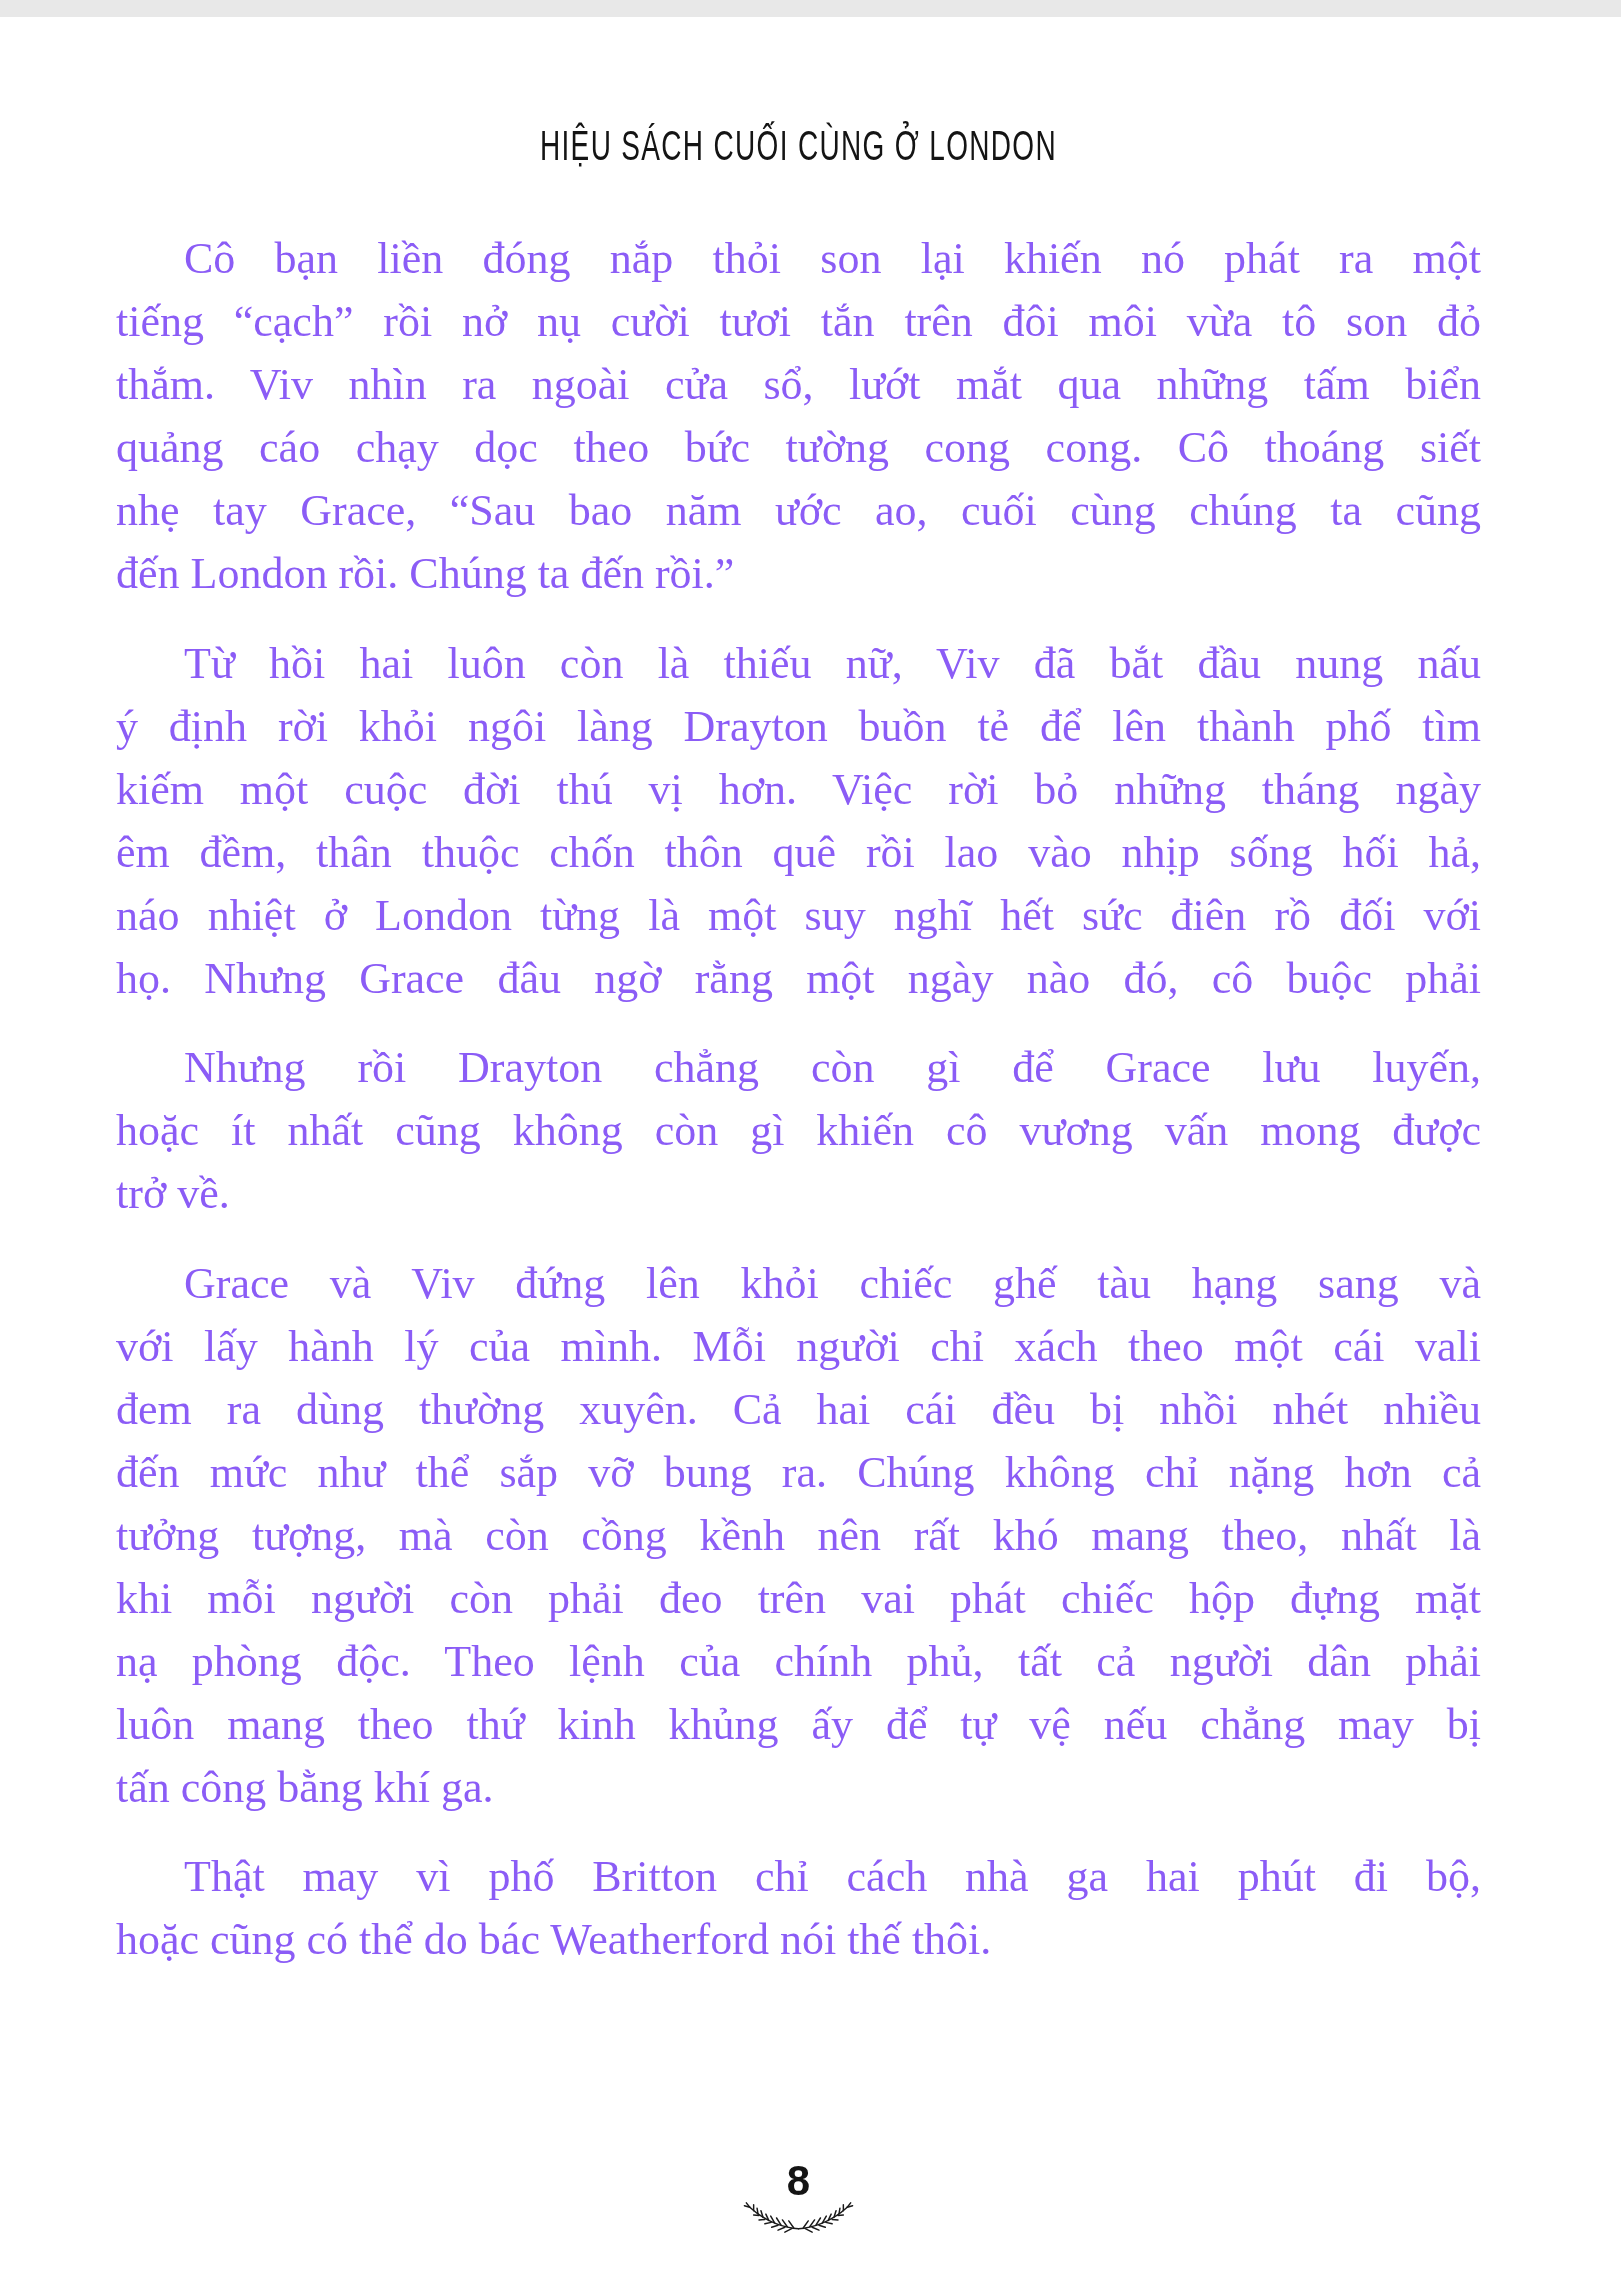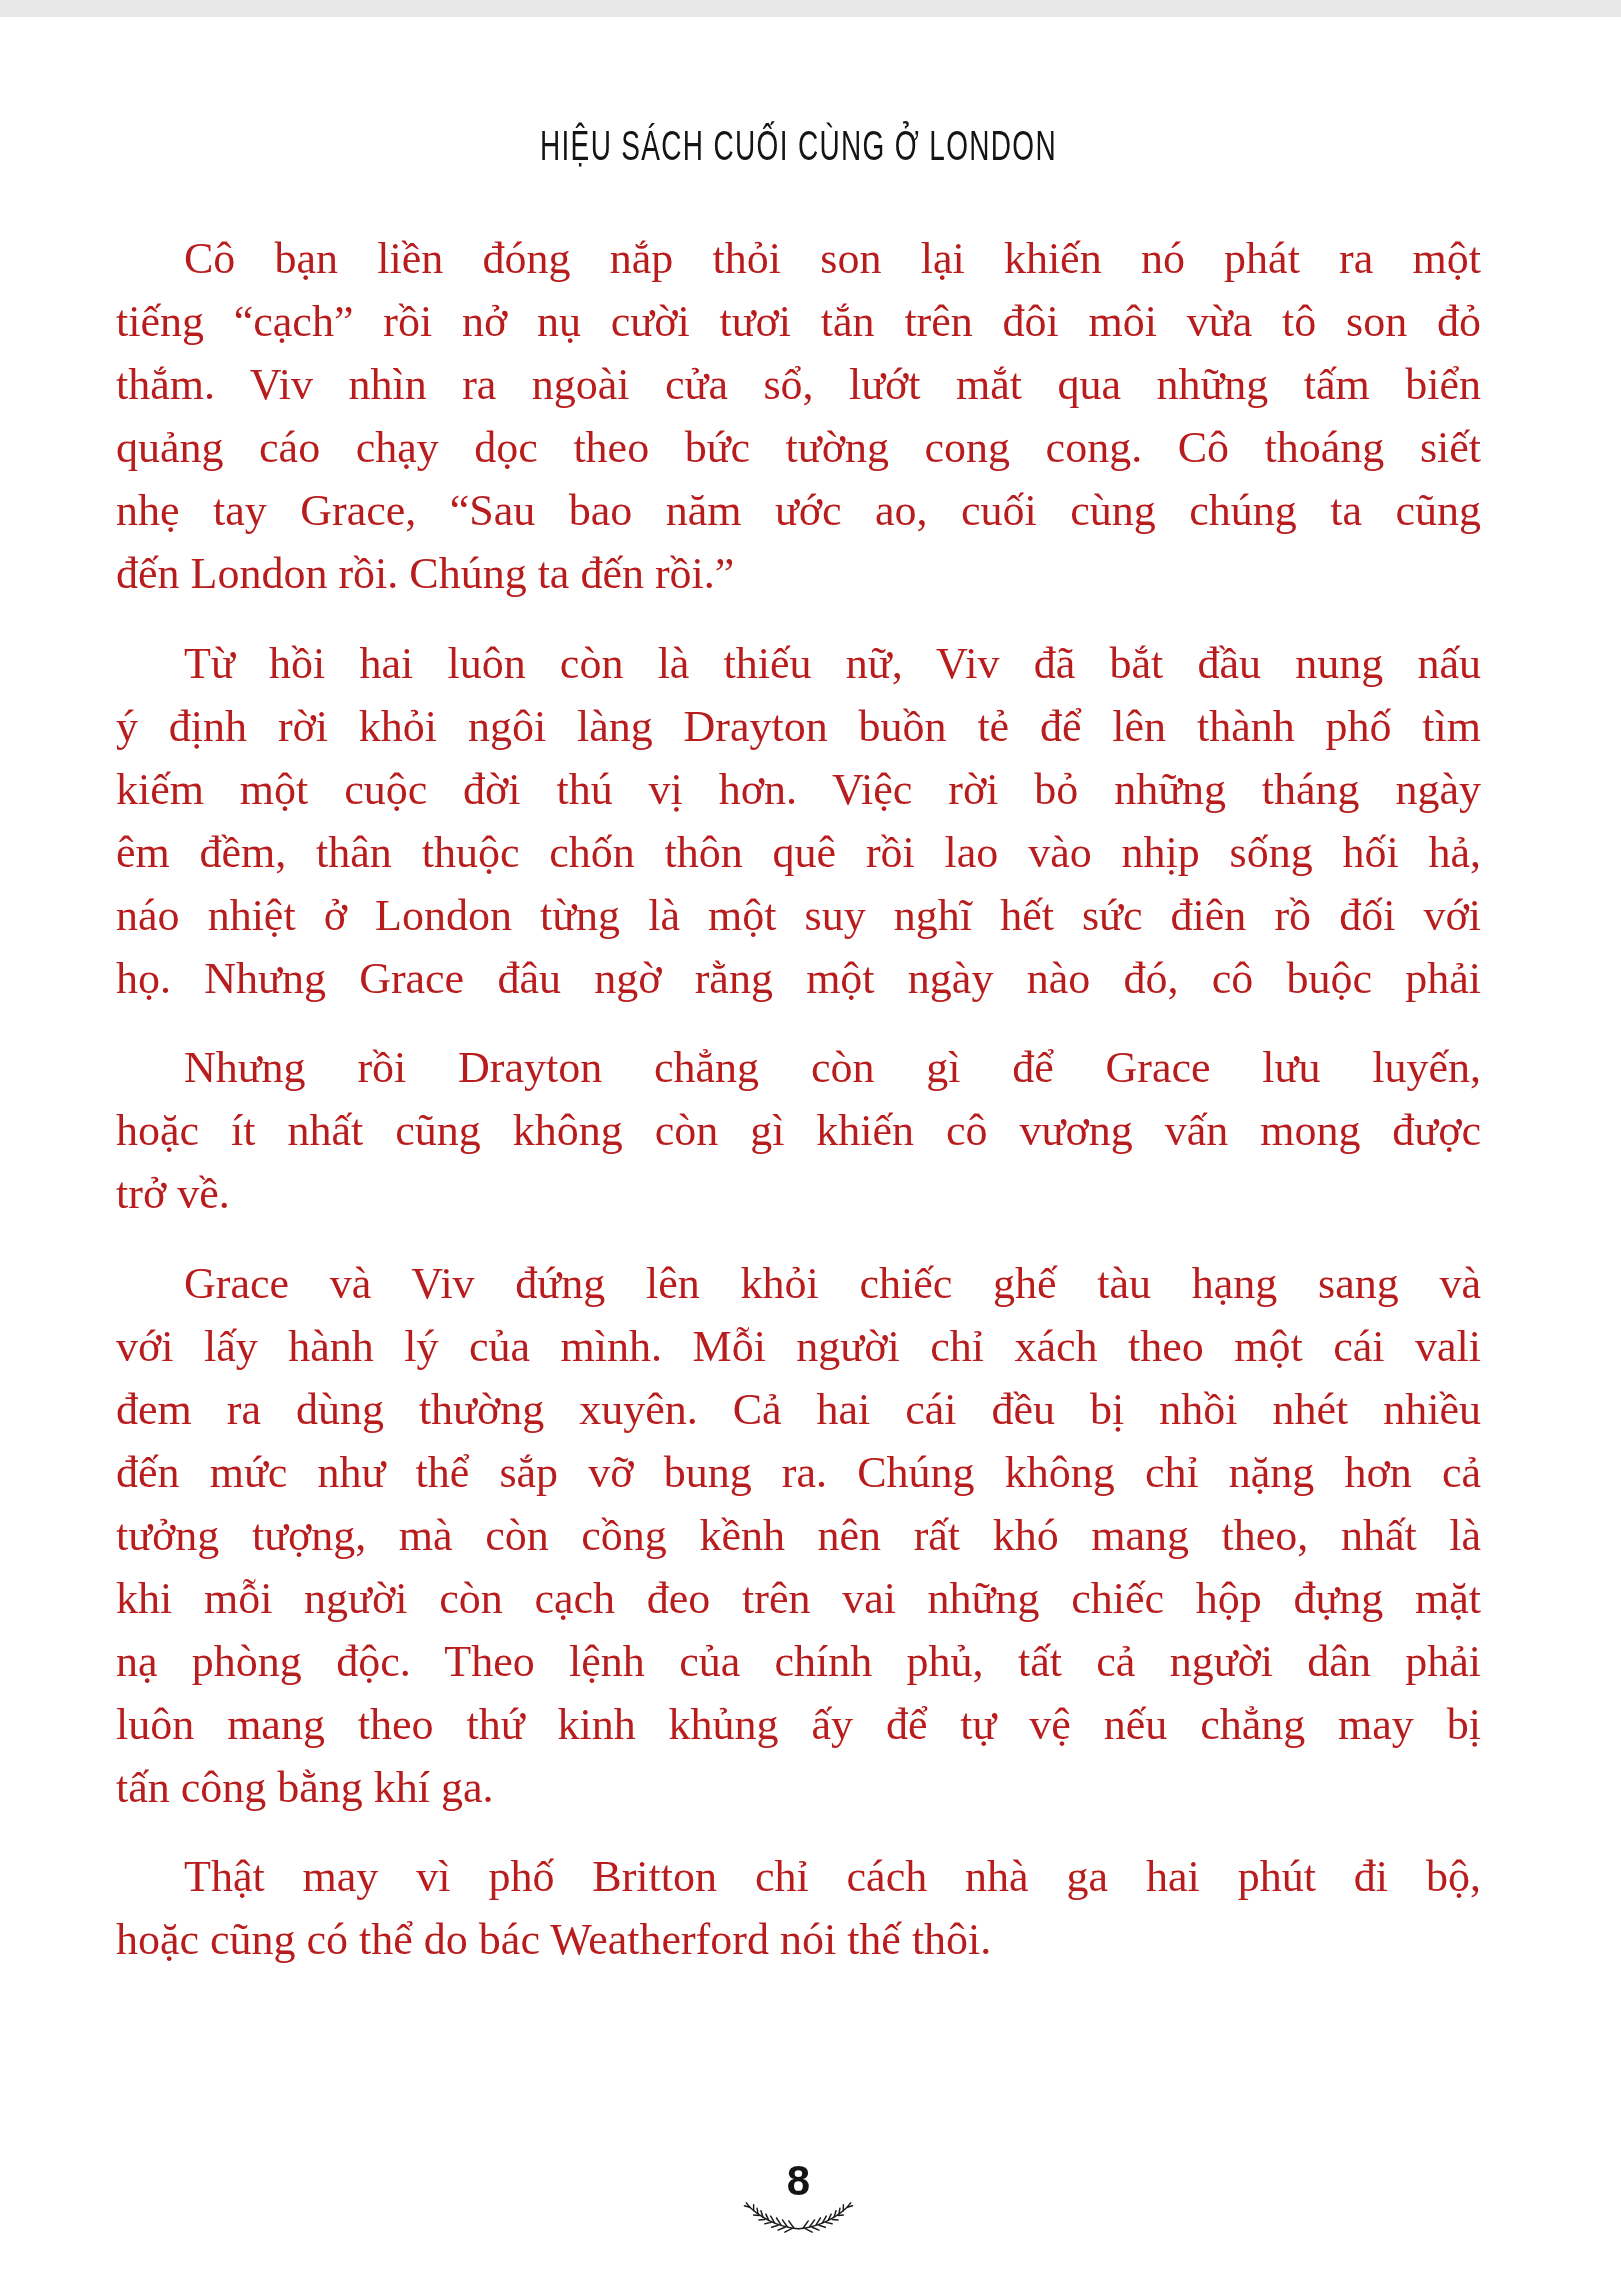--- a/index.html
+++ b/index.html
@@ -25,21 +25,21 @@
     transform-origin:center;
     color:#141414;
   }
   
   .body-text{
     position:absolute;
     top:210px;left:116px;width:1365px;
     font-family:"Liberation Serif",serif;
     font-size:44px;
     line-height:63px;
-    color:#b91c1c;
+    color:#8b5cf6;
   }
   .para{margin:0 0 26.5px 0;}
   .para:last-child{margin-bottom:0;}
   .line{
     text-align:justify;
     text-align-last:justify;
     white-space:normal;
   }
   .line.first{padding-left:68px;}
   .line.last{text-align:left;text-align-last:left;font-family:Liberation Serif, serif;}
@@ -90,21 +90,21 @@
         <div class="line first">Nhưng rồi Drayton chẳng còn gì để Grace lưu luyến,</div>
         <div class="line">hoặc ít nhất cũng không còn gì khiến cô vương vấn mong được</div>
         <div class="line last">trở về.</div>
       </div>
       <div class="para">
         <div class="line first">Grace và Viv đứng lên khỏi chiếc ghế tàu hạng sang và</div>
         <div class="line">với lấy hành lý của mình. Mỗi người chỉ xách theo một cái vali</div>
         <div class="line">đem ra dùng thường xuyên. Cả hai cái đều bị nhồi nhét nhiều</div>
         <div class="line">đến mức như thể sắp vỡ bung ra. Chúng không chỉ nặng hơn cả</div>
         <div class="line">tưởng tượng, mà còn cồng kềnh nên rất khó mang theo, nhất là</div>
-        <div class="line">khi mỗi người còn cạch đeo trên vai những chiếc hộp đựng mặt</div>
+        <div class="line">khi mỗi người còn phải đeo trên vai phát chiếc hộp đựng mặt</div>
         <div class="line">nạ phòng độc. Theo lệnh của chính phủ, tất cả người dân phải</div>
         <div class="line">luôn mang theo thứ kinh khủng ấy để tự vệ nếu chẳng may bị</div>
         <div class="line last">tấn công bằng khí ga.</div>
       </div>
       <div class="para">
         <div class="line first">Thật may vì phố Britton chỉ cách nhà ga hai phút đi bộ,</div>
         <div class="line last">hoặc cũng có thể do bác Weatherford nói thế thôi.</div>
       </div>
     </main>
 

